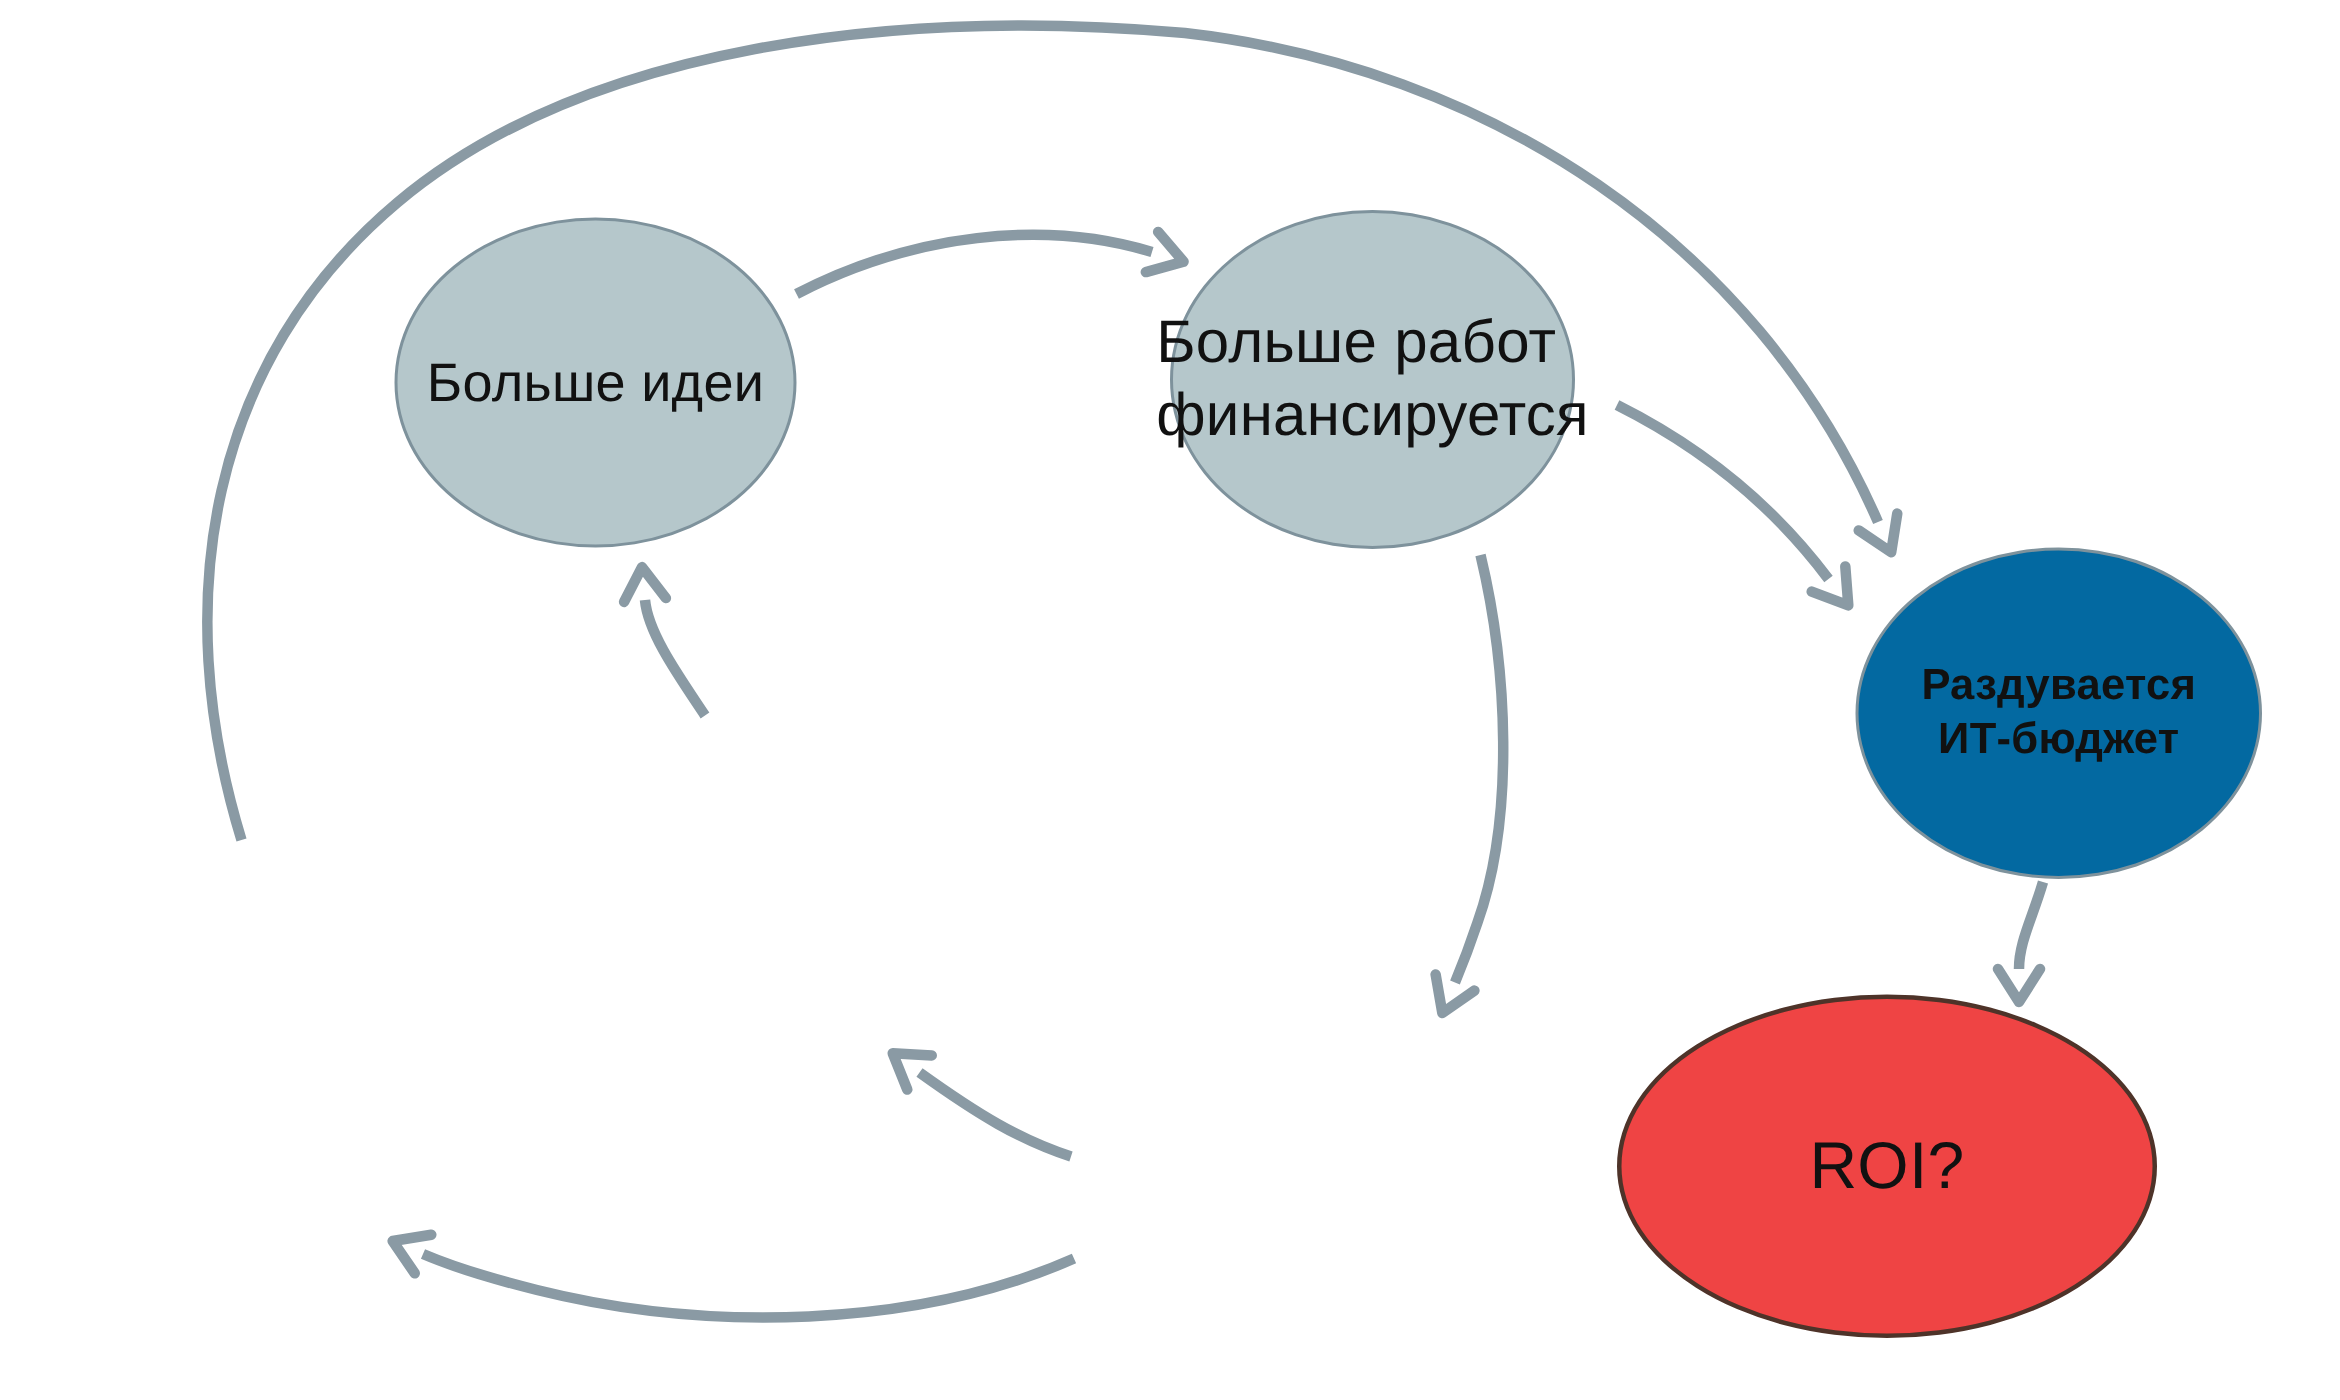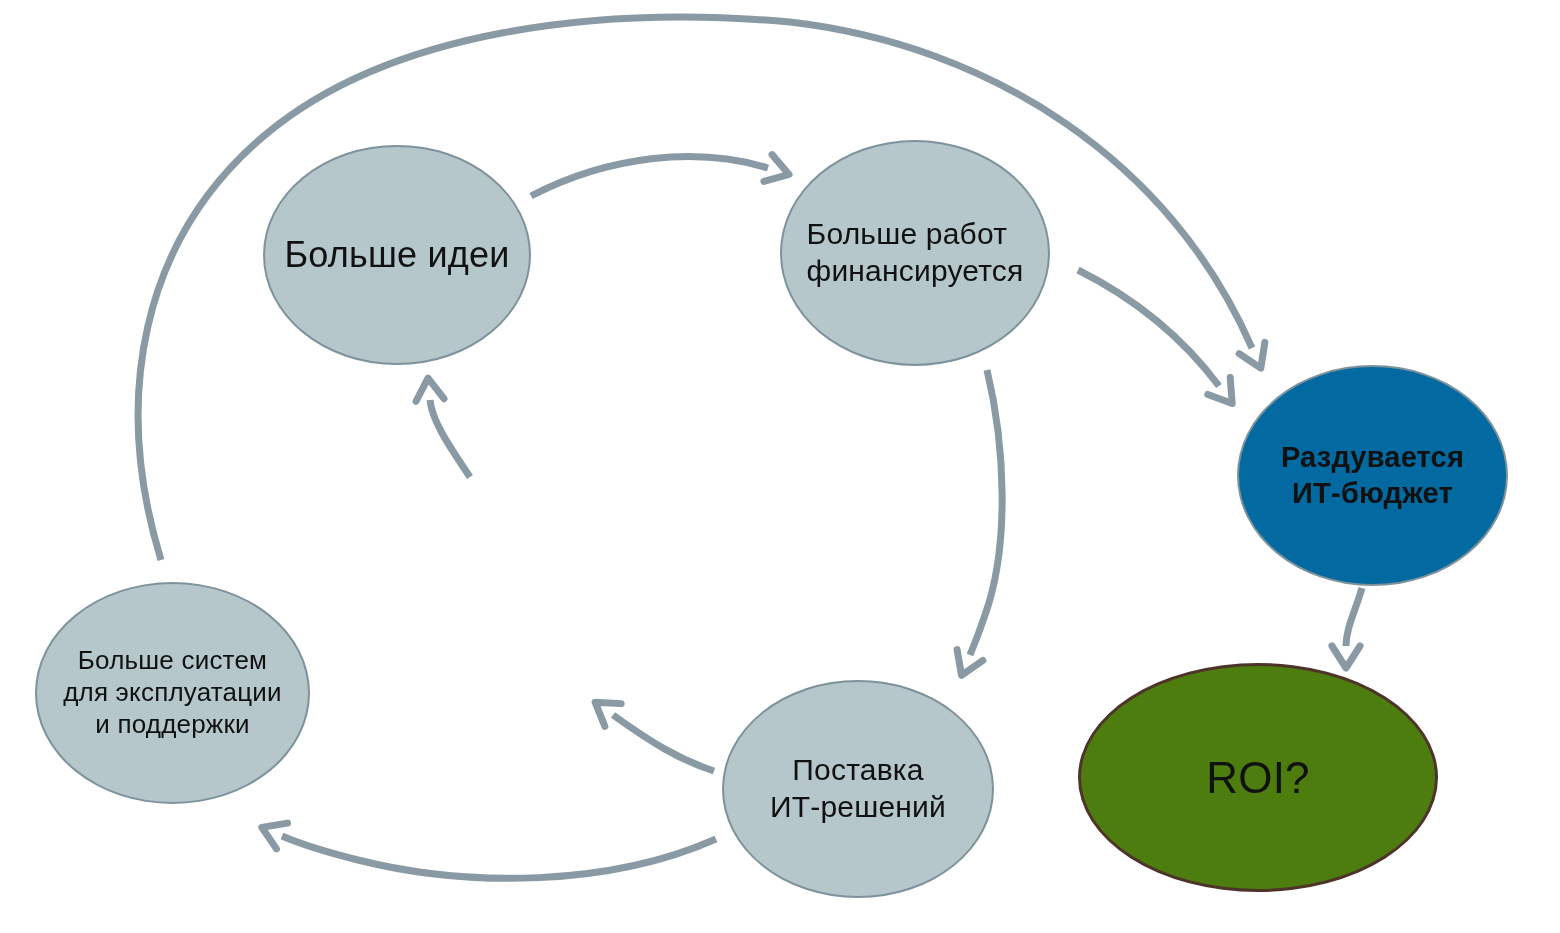--- a/index.html
+++ b/index.html
@@ -28,21 +28,21 @@
     border-style: solid;
     border-width: 2px;
   }
   .node-label {
     white-space: pre-line;
     text-align: center;
     line-height: 1.22;
     letter-spacing: 0.2px;
   }
   .n-new-ideas    { left: 263px; top: 145px; width: 268px; height: 220px; font-size: 36px; }
-  .n-more-work    { left: 780px; top: 140px; width: 270px; height: 226px; font-size: 30px; }
+  .n-more-work    { left: 780px; top: 140px; width: 270px; height: 226px; font-size: 40px; }
   .n-more-work .node-label { text-align: left; }
   .n-budget       { left: 1237px; top: 365px; width: 271px; height: 221px; font-size: 29px; font-weight: bold; }
   .n-roi          { left: 1078px; top: 663px; width: 360px; height: 229px; font-size: 44px; border-width: 3px; }
   .n-delivery     { left: 722px; top: 680px; width: 272px; height: 218px; font-size: 30px; }
   .n-systems      { left: 35px;  top: 582px; width: 275px; height: 222px; font-size: 26px; }
   .n-benefit      { left: 400px; top: 465px; width: 272px; height: 220px; font-size: 29px; border-width: 3px; }
   svg.edges {
     position: absolute;
     left: 0; top: 0;
     width: 1560px;
@@ -75,34 +75,25 @@
   <div class="node n-more-work" style="background: rgb(181, 199, 203); border-color: rgb(126, 146, 156);">
     <div class="node-label">Больше работ
 финансируется</div>
   </div>
 
   <div class="node n-budget" style="background: #0369a1; border-color: rgb(126, 146, 156);">
     <div class="node-label">Раздувается
 ИТ-бюджет</div>
   </div>
 
-  <div class="node n-roi" style="background: #4d7c0f; border-color: rgb(78, 51, 41);">
+  <div class="node n-roi" style="background: #ef4444; border-color: rgb(78, 51, 41);">
     <div class="node-label">ROI?</div>
   </div>
 
-  <div class="node n-delivery" style="background: rgb(181, 199, 203); border-color: rgb(126, 146, 156);">
-    <div class="node-label">Поставка
-ИТ-решений</div>
-  </div>
 
-  <div class="node n-systems" style="background: rgb(181, 199, 203); border-color: rgb(126, 146, 156);">
-    <div class="node-label">Больше систем
-для эксплуатации
-и поддержки</div>
-  </div>
 
 
   <svg class="edges" viewBox="0 0 1560 933">
     <defs>
       <marker id="arrowhead" markerUnits="userSpaceOnUse" markerWidth="44" markerHeight="44" refX="8" refY="20" orient="auto">
         <path class="arrowhead-glyph" d="M8 6 L30 20 L8 34"></path>
       </marker>
     </defs>
 
     <path class="edge" d="M 531 196 C 608 156, 696 146, 768 168" marker-end="url(#arrowhead)"></path>

